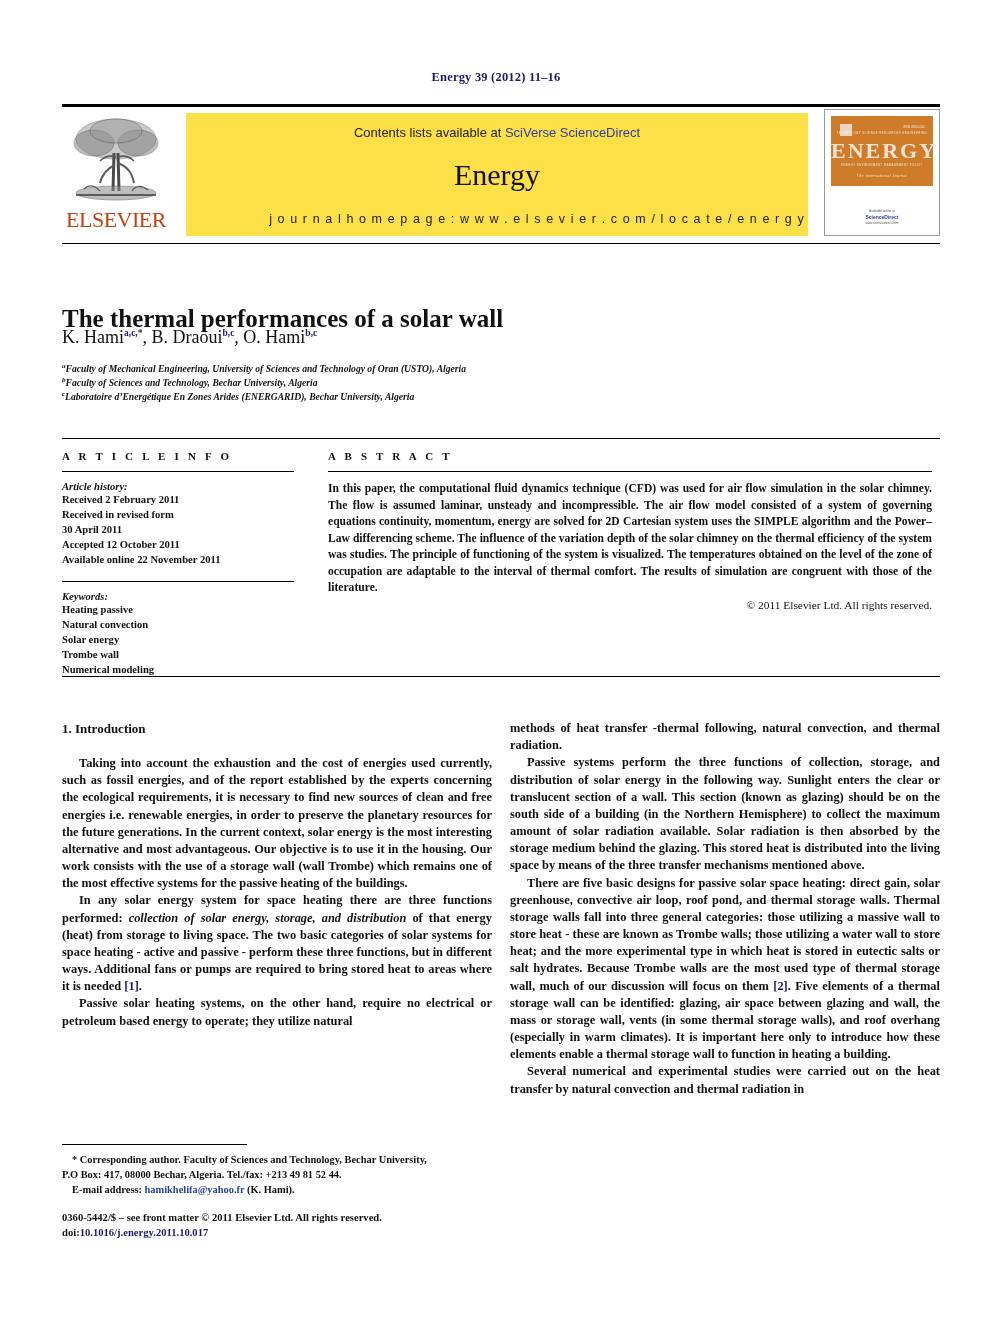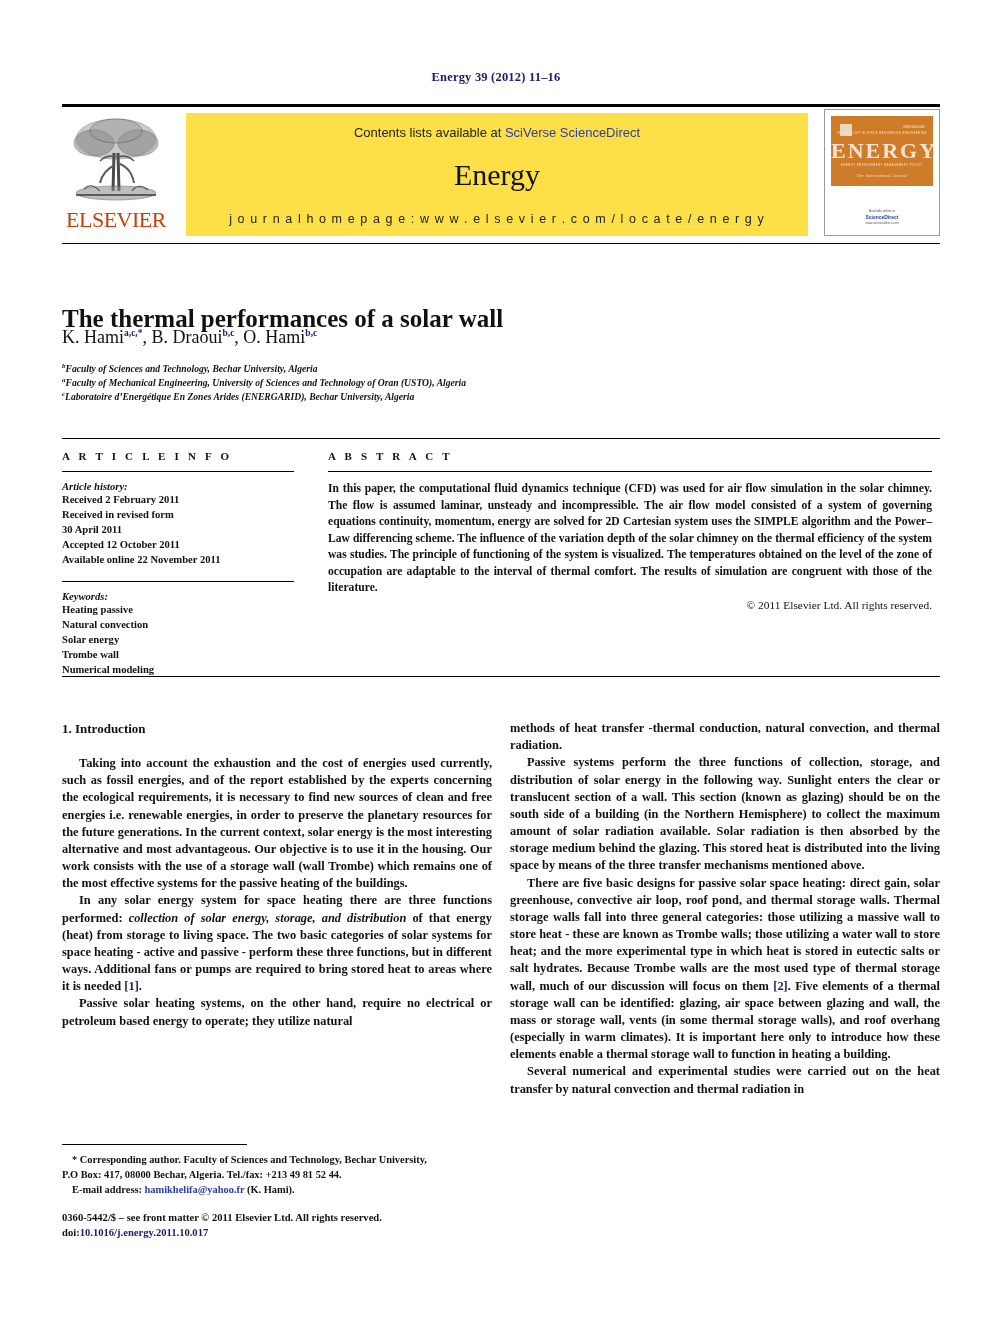--- a/index.html
+++ b/index.html
@@ -113,20 +113,21 @@
   .band-home {
     position: absolute;
     top: 99px;
     left: 0;
     width: 622px;
     text-align: center;
     font-family: "Liberation Sans", sans-serif;
     font-size: 12.5px;
     letter-spacing: 1.1px;
     color: #222;
+    padding-left: 40px;
   }
   .cover-thumb {
     position: absolute;
     top: 5px;
     left: 762px;
     width: 116px;
     height: 127px;
     background: #ffffff;
     border: 1px solid #9a9a9a;
     box-sizing: border-box;
@@ -459,22 +460,22 @@
 
   <div class="rule-under-masthead"></div>
 
   <h1 class="article-title">The thermal performances of a solar wall</h1>
 
   <div class="authors">
     <span>K. Hami</span><sup>a,c,*</sup><span>, </span><span>B. Draoui</span><sup>b,c</sup><span>, </span><span>O. Hami</span><sup>b,c</sup>
   </div>
 
   <div class="affils">
+    <div><sup>a</sup><span>Faculty of Mechanical Engineering, University of Sciences and Technology of Oran (USTO), Algeria</span></div>
     <div><sup>b</sup><span>Faculty of Sciences and Technology, Bechar University, Algeria</span></div>
-    <div><sup>a</sup><span>Faculty of Mechanical Engineering, University of Sciences and Technology of Oran (USTO), Algeria</span></div>
     <div><sup>c</sup><span>Laboratoire d’Energétique En Zones Arides (ENERGARID), Bechar University, Algeria</span></div>
   </div>
 
   <div class="rule-info-top"></div>
 
   <div class="infocol">
     <div class="sec-head">A R T I C L E   I N F O</div>
     <div class="thin-rule"></div>
     <div class="info-label">Article history:</div>
     <div class="info-line">Received 2 February 2011</div>
@@ -502,21 +503,21 @@
   <div class="rule-info-bottom"></div>
 
   <div class="bodycol col-left">
     <div class="body-head">1.  Introduction</div>
     <p>Taking into account the exhaustion and the cost of energies used currently, such as fossil energies, and of the report established by the experts concerning the ecological requirements, it is necessary to find new sources of clean and free energies i.e. renewable energies, in order to preserve the planetary resources for the future generations. In the current context, solar energy is the most interesting alternative and most advantageous. Our objective is to use it in the housing. Our work consists with the use of a storage wall (wall Trombe) which remains one of the most effective systems for the passive heating of the buildings.</p>
     <p><span>In any solar energy system for space heating there are three functions performed: </span><span class="ital">collection of solar energy, storage, and distribution</span><span> of that energy (heat) from storage to living space. The two basic categories of solar systems for space heating - active and passive - perform these three functions, but in different ways. Additional fans or pumps are required to bring stored heat to areas where it is needed </span><span class="ref-link">[1]</span><span>.</span></p>
     <p>Passive solar heating systems, on the other hand, require no electrical or petroleum based energy to operate; they utilize natural</p>
   </div>
 
   <div class="bodycol col-right">
-    <p class="noindent">methods of heat transfer -thermal conduction, natural convection, and thermal radiation.</p>
+    <p class="noindent">methods of heat transfer -thermal following, natural convection, and thermal radiation.</p>
     <p>Passive systems perform the three functions of collection, storage, and distribution of solar energy in the following way. Sunlight enters the clear or translucent section of a wall. This section (known as glazing) should be on the south side of a building (in the Northern Hemisphere) to collect the maximum amount of solar radiation available. Solar radiation is then absorbed by the storage medium behind the glazing. This stored heat is distributed into the living space by means of the three transfer mechanisms mentioned above.</p>
     <p><span>There are five basic designs for passive solar space heating: direct gain, solar greenhouse, convective air loop, roof pond, and thermal storage walls. Thermal storage walls fall into three general categories: those utilizing a massive wall to store heat - these are known as Trombe walls; those utilizing a water wall to store heat; and the more experimental type in which heat is stored in eutectic salts or salt hydrates. Because Trombe walls are the most used type of thermal storage wall, much of our discussion will focus on them </span><span class="ref-link">[2]</span><span>. Five elements of a thermal storage wall can be identified: glazing, air space between glazing and wall, the mass or storage wall, vents (in some thermal storage walls), and roof overhang (especially in warm climates). It is important here only to introduce how these elements enable a thermal storage wall to function in heating a building.</span></p>
     <p>Several numerical and experimental studies were carried out on the heat transfer by natural convection and thermal radiation in</p>
   </div>
 
   <div class="footnote-rule"></div>
   <div class="footnote">
     <div class="fn-indent">* Corresponding author. Faculty of Sciences and Technology, Bechar University,</div>
     <div>P.O Box: 417, 08000 Bechar, Algeria. Tel./fax: +213 49 81 52 44.</div>
     <div class="fn-indent"><span class="email-label">E-mail address:</span> <span class="email-link">hamikhelifa@yahoo.fr</span><span> (K. Hami).</span></div>

